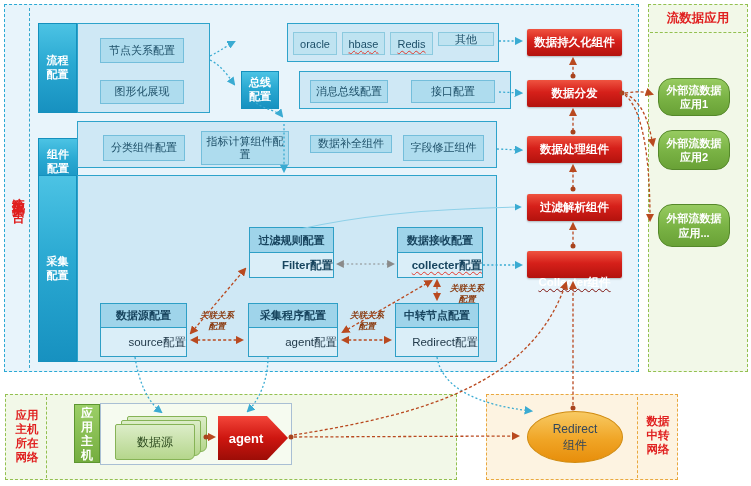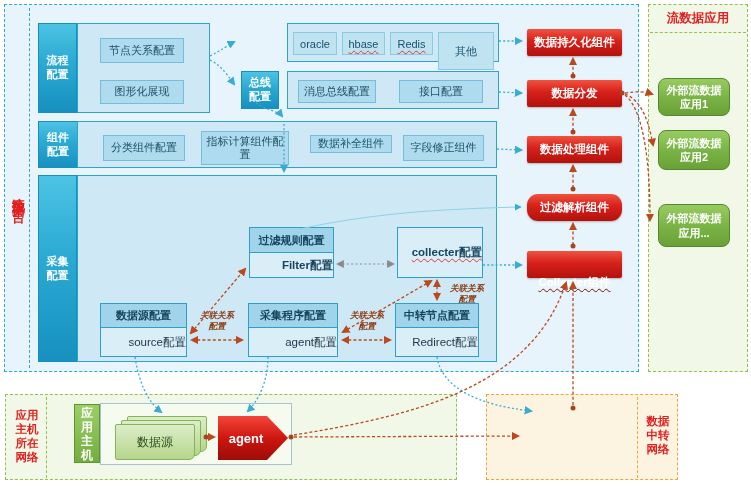--- a/index.html
+++ b/index.html
@@ -33,21 +33,21 @@
   .duo-s { flex:1; color:#223a4a; font-size:11.5px; display:flex; align-items:center; justify-content:flex-end; }
   .duo-s b { color:#17445e; }
 
   
   .red { background:linear-gradient(180deg,#ef5340 0%,#d6201a 45%,#b3120d 100%);
          border-radius:2px; color:#fff; font-weight:bold; font-size:11.5px;
          box-shadow:0 1px 2px rgba(0,0,0,.25); }
 
   
   .green { background:linear-gradient(180deg,#97cb61 0%,#79b244 55%,#69a136 100%);
-           border:1px solid #55882a; border-radius:8px; color:#fff; font-weight:bold;
+           border:1px solid #55882a; border-radius:14px; color:#fff; font-weight:bold;
            font-size:11px; line-height:1.3; }
 
   
   .panel-green { background:#f2f8e8; border:1.5px dashed #93c050; }
   .panel-orange { background:#fdf3e1; border:1.5px dashed #e9a83f; }
   .red-label { color:#e01f1f; font-weight:bold; font-size:11.5px; line-height:14px; text-align:center; }
 
   .host-label { background:linear-gradient(180deg,#9ccf67,#74ad3f); border:1px solid #5d9630;
                 color:#fff; font-weight:bold; font-size:12px; line-height:14px; text-align:center; }
   .host-box { background:#f6fbf0; border:1px solid #a9bfd4; }
@@ -93,34 +93,34 @@
   <div class="abs rowbox" style="left:287px;top:23px;width:212px;height:39px;">
     <div class="abs lite2 bx" style="left:5px;top:8px;width:44px;height:23px;">
         <span>oracle</span>
       </div>
     <div class="abs lite2 bx" style="left:54px;top:8px;width:43px;height:23px;">
         <span class="sp">hbase</span>
       </div>
     <div class="abs lite2 bx" style="left:102px;top:8px;width:43px;height:23px;">
         <span class="sp">Redis</span>
       </div>
-    <div class="abs lite2 bx" style="left:150px;top:8px;width:56px;height:38px;">
+    <div class="abs lite2 bx" style="left:150px;top:8px;width:56px;height:14px;">
         <span>其他</span>
       </div>
   </div>
 
   <div class="abs hdr bx" style="left:241px;top:71px;width:38px;height:38px;justify-content:center;">
       <span>总线配置</span>
     </div>
-  <div class="abs rowbox" style="left:287px;top:71px;width:212px;height:38px;">
+  <div class="abs rowbox" style="left:299px;top:71px;width:212px;height:38px;">
     <div class="abs lite bx" style="left:10px;top:8px;width:78px;height:23px;">消息总线配置</div>
     <div class="abs lite bx" style="left:111px;top:8px;width:84px;height:23px;">接口配置</div>
   </div>
 
-  <div class="abs hdr bx" style="left:38px;top:121px;width:40px;height:47px;">
+  <div class="abs hdr bx" style="left:38px;top:138px;width:40px;height:47px;">
       <span>组件配置</span>
     </div>
   <div class="abs rowbox" style="left:77px;top:121px;width:420px;height:47px;">
     <div class="abs lite bx" style="left:25px;top:13px;width:82px;height:26px;">分类组件配置</div>
     <div class="abs lite bx" style="left:123px;top:9px;width:88px;height:34px;">指标计算组件配置</div>
     <div class="abs lite bx" style="left:232px;top:13px;width:82px;height:18px;">数据补全组件</div>
     <div class="abs lite bx" style="left:325px;top:13px;width:81px;height:26px;">字段修正组件</div>
   </div>
 
   <div class="abs hdr bx" style="left:38px;top:175px;width:39px;height:187px;">
@@ -128,20 +128,21 @@
     </div>
   <div class="abs rowbox" style="left:77px;top:175px;width:420px;height:187px;"></div>
 
   <div class="abs duo" style="left:249px;top:227px;width:85px;height:51px;">
     <div class="duo-t" style="height:25px;">过滤规则配置</div>
     <div class="duo-s">
         <b>Filter配置</b>
       </div>
   </div>
   <div class="abs duo" style="left:397px;top:227px;width:86px;height:51px;">
+    <div class="duo-t" style="height:25px;">数据接收配置</div>
     <div class="duo-s">
         <b class="sp">collecter配置</b>
       </div>
   </div>
   <div class="abs duo" style="left:100px;top:303px;width:87px;height:54px;">
     <div class="duo-t" style="height:24px;">数据源配置</div>
     <div class="duo-s">source配置</div>
   </div>
   <div class="abs duo" style="left:248px;top:303px;width:90px;height:54px;">
     <div class="duo-t" style="height:24px;">采集程序配置</div>
@@ -161,21 +162,21 @@
     <span>配置</span>
   </div>
   <div class="abs assoc bx" style="left:444px;top:281px;width:46px;height:26px;flex-direction:column;">
     <span>关联关系</span>
     <span>配置</span>
   </div>
 
   <div class="abs red bx" style="left:527px;top:29px;width:95px;height:27px;">数据持久化组件</div>
   <div class="abs red bx" style="left:527px;top:80px;width:95px;height:27px;">数据分发</div>
   <div class="abs red bx" style="left:527px;top:136px;width:95px;height:27px;">数据处理组件</div>
-  <div class="abs red bx" style="left:527px;top:194px;width:95px;height:27px;border-radius:11px;">过滤解析组件</div>
+  <div class="abs red bx" style="left:527px;top:194px;width:95px;height:27px;">过滤解析组件</div>
   <div class="abs red bx" style="left:527px;top:251px;width:95px;height:27px;">
       <span class="sp2">Collecter组件</span>
     </div>
 
   <div class="abs panel-green" style="left:648px;top:4px;width:100px;height:368px;"></div>
   <div class="abs panel-title bx" style="left:650px;top:6px;width:96px;height:24px;">流数据应用</div>
   <div class="abs" style="left:650px;top:32px;width:96px;border-top:1px dashed #93c050;"></div>
   <div class="abs green bx" style="left:658px;top:78px;width:72px;height:38px;flex-direction:column;">
     <span>外部流数据</span>
       <span>应用1</span>
@@ -210,20 +211,24 @@
   <div class="abs agent-shape bx" style="left:218px;top:416px;width:70px;height:44px;">
       <span>agent</span>
     </div>
 
   <div class="abs panel-orange" style="left:486px;top:394px;width:192px;height:86px;"></div>
   <div class="abs vsep-o" style="left:637px;top:397px;height:81px;"></div>
   <div class="abs red-label" style="left:641px;top:414px;width:34px;">
     <span style="display:block">数据</span>
     <span style="display:block">中转</span>
     <span style="display:block">网络</span>
+  </div>
+  <div class="abs ellipse bx" style="left:527px;top:411px;width:96px;height:52px;flex-direction:column;">
+    <span>Redirect</span>
+    <span>组件</span>
   </div>
 
   <svg class="overlay" width="751" height="486" viewBox="0 0 751 486">
     <defs>
       <marker id="mC" viewBox="0 0 10 10" refX="7.5" refY="5" markerWidth="6.5" markerHeight="6.5" orient="auto-start-reverse">
           <path d="M0,0 L10,5 L0,10 z" fill="#3aabd2"></path>
         </marker>
       <marker id="mB" viewBox="0 0 10 10" refX="7.5" refY="5" markerWidth="6.5" markerHeight="6.5" orient="auto-start-reverse">
           <path d="M0,0 L10,5 L0,10 z" fill="#b9491f"></path>
         </marker>

